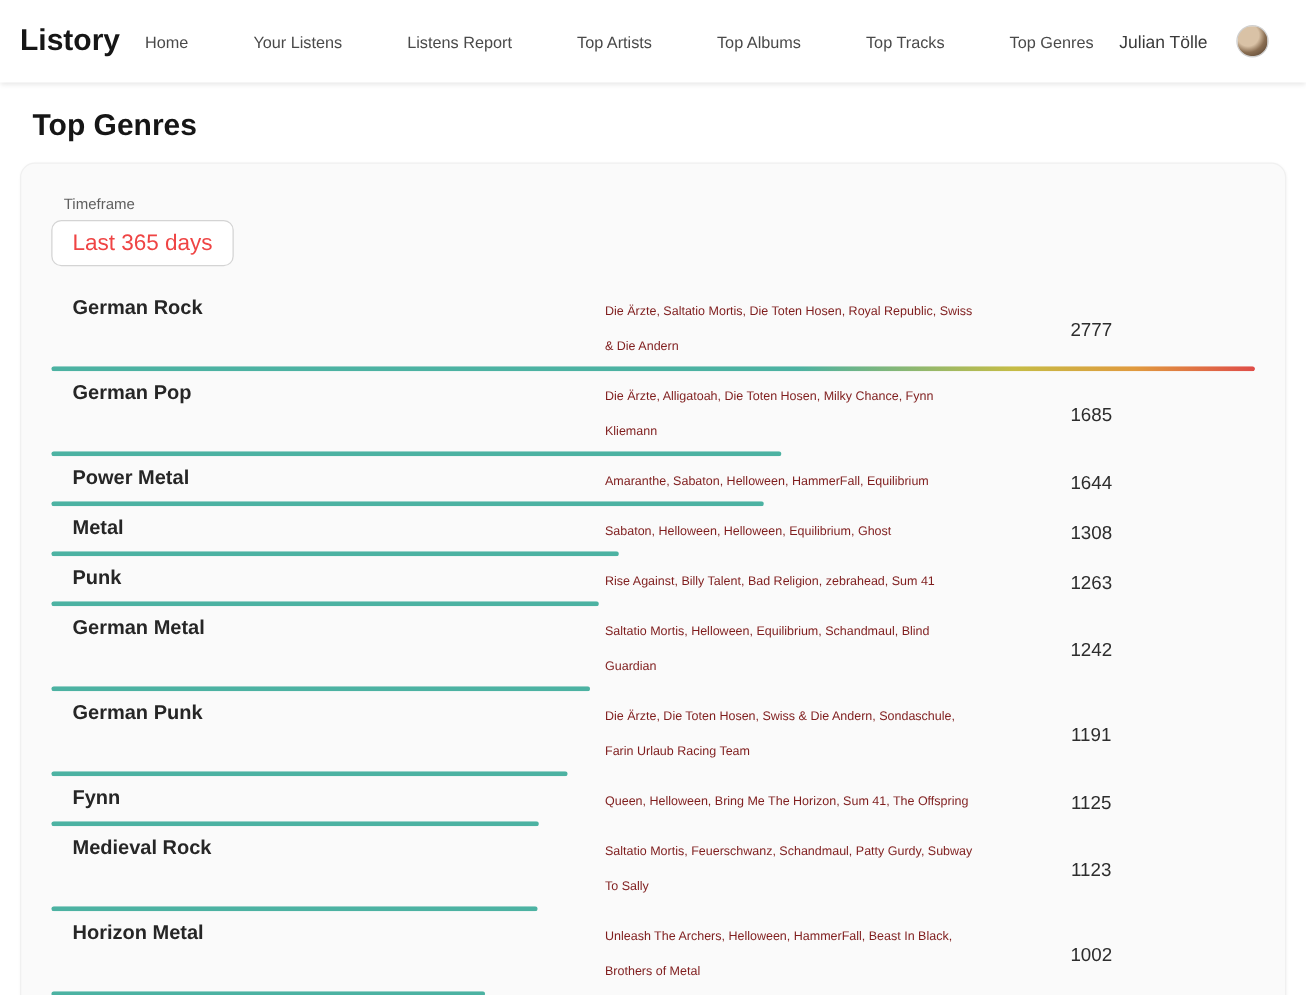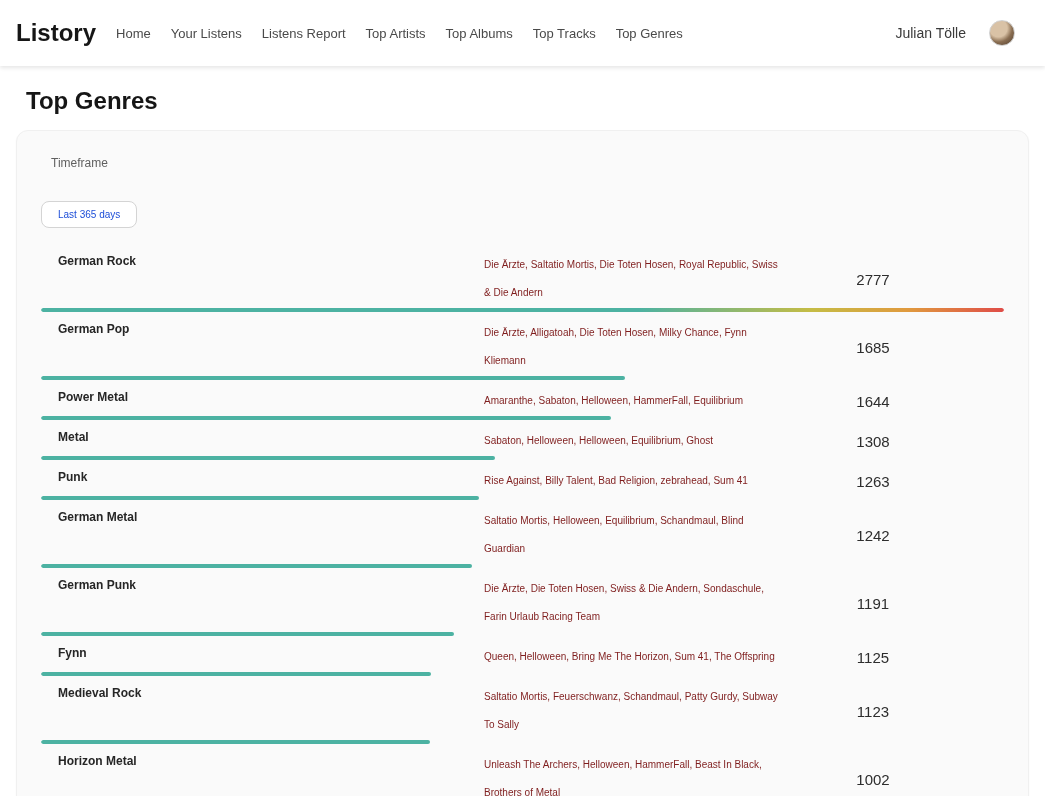--- a/index.html
+++ b/index.html
@@ -3,42 +3,42 @@
 <meta charset="utf-8">
 <style>
   * { margin:0; padding:0; box-sizing:border-box; }
   html,body { width:1045px; height:796px; overflow:hidden; background:#fff;
               font-family:"Liberation Sans", sans-serif; color:#222; }
 
   
   .topnav { height:66px; display:flex; align-items:center; padding:0 30px 0 16px;
             background:#fff; box-shadow:0 2px 4px rgba(0,0,0,0.10); position:relative; z-index:2; }
   .brand { font-size:24px; font-weight:700; color:#161616; margin-right:10px; cursor:pointer; }
-  .nav-links { display:flex; align-items:center; }
+  .nav-links { display:flex; align-items:center;gap:32px; }
   .nav-link { font-size:13px; color:#4a4a4a; padding:8px 10px; cursor:pointer; white-space:nowrap; }
   .nav-right { margin-left:auto; display:flex; align-items:center; gap:23px; }
   .user-name { font-size:14px; color:#3a3a3a; }
   .avatar { width:26px; height:26px; border-radius:50%; cursor:pointer;
             background: radial-gradient(circle at 35% 30%, #d9c2a6 0 38%, #8a6e52 60%, #4d3a2a 100%);
             border:1px solid #d0d0d0; }
 
   
   .page-title { font-size:24px; font-weight:700; color:#161616; margin:21px 0 15px 26px; }
 
   
   .card { margin:0 16px; background:#fafafa; border:1px solid #f0f0f0; border-radius:12px;
           padding:24px 24px 8px 24px; box-shadow:0 1px 2px rgba(0,0,0,0.04); }
   .tf-label { font-size:12px; color:#5f5f5f; margin:1px 0 6px 10px; }
   .tf-button { display:inline-block; background:#fff; border:1px solid #d4d4d4; border-radius:8px;
-               padding:7px 16px; font-size:10px; color:#1d4ed8; cursor:pointer;margin-top:25px; }
+               padding:7px 16px; font-size:18px; color:#ef4444; cursor:pointer; }
 
   
   .rows { margin-top:17px; }
   .row { position:relative; display:grid; grid-template-columns:443px 310px 1fr; padding:6px 0; }
-  .genre { font-size:12px; font-weight:700; color:#262626; line-height:21px; padding-left:17px; }
+  .genre { font-size:16px; font-weight:700; color:#262626; line-height:21px; padding-left:17px; }
   .artists { font-size:10px; color:#7f1d1d; line-height:28px; padding-right:14px; }
   .count { font-size:15px; color:#2d2d2d; text-align:center; padding-right:52px; align-self:center; }
   .bar-clip { position:absolute; left:0; bottom:1px; height:4px; overflow:hidden; border-radius:2px; }
   .bar-gradient { height:4px; border-radius:2px; }
 </style>
 </head>
 <body>
 
 <nav class="topnav">
   <div class="brand">Listory</div>

